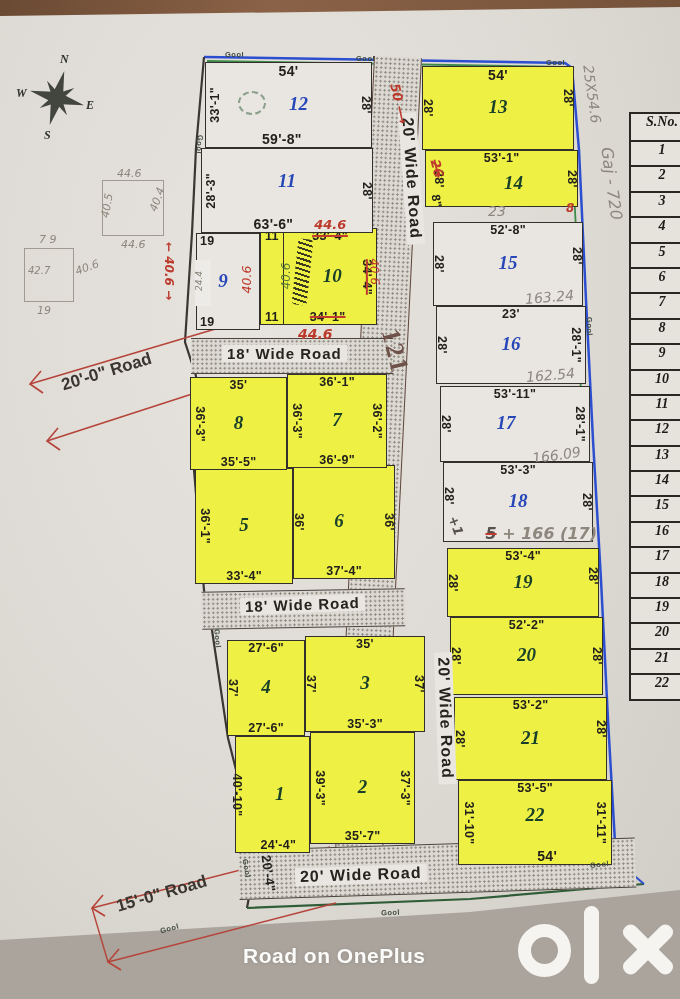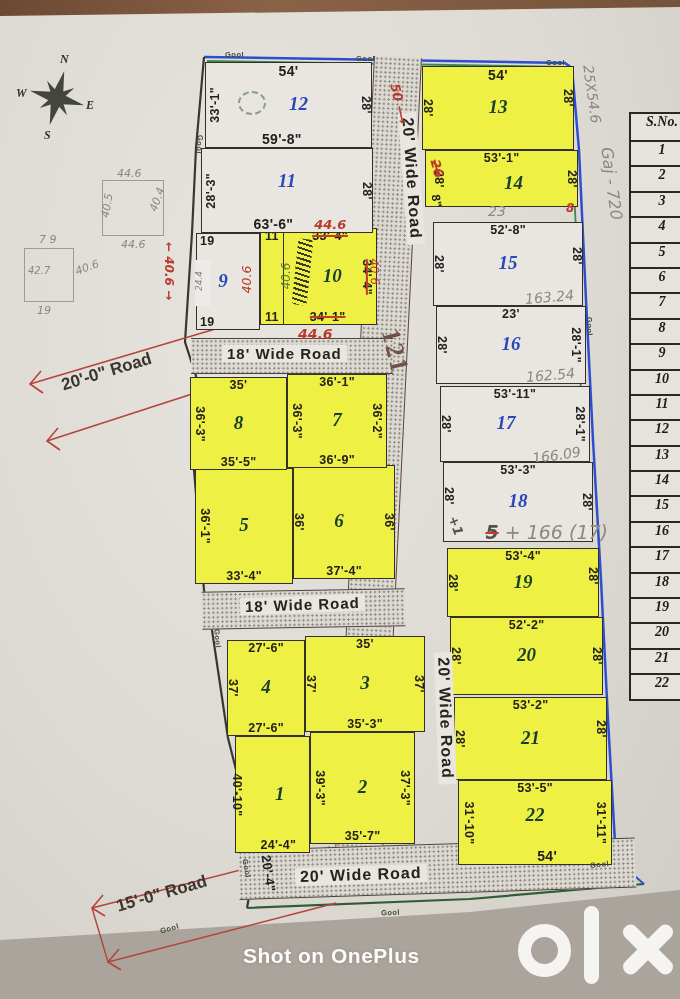--- a/index.html
+++ b/index.html
@@ -228,21 +228,21 @@
     <span class="dim dr">28'-1"</span>
     <span class="num blue" style="left:44%;">17</span>
     <span class="hand" style="right:8px;bottom:-2px;transform:rotate(-8deg);font-size:14px;">166.09</span>
   </div>
   <div class="plot w" style="left:443px;top:462px;width:150px;height:80px;">
     <span class="dim dt">53'-3"</span>
     <span class="dim dl" style="top:42%;">28'</span>
     <span class="hand" style="left:2px;bottom:8px;transform:rotate(70deg);color:#55504a;font-weight:bold;">+1</span>
     <span class="dim dr">28'</span>
     <span class="num blue">18</span>
-    <span class="hand" style="left:28%;bottom:-2px;font-size:19px;">
+    <span class="hand" style="left:28%;bottom:-2px;font-size:16px;font-weight:bold;">
       <b class="strike" style="color:#55504a;">5</b>
       <i>+ 166 (17)</i>
     </span>
   </div>
   <div class="plot y" style="left:447px;top:548px;width:152px;height:69px;">
     <span class="dim dt">53'-4"</span>
     <span class="dim dl">28'</span>
     <span class="dim dr" style="top:40%;">28'</span>
     <span class="num">19</span>
   </div>
@@ -318,21 +318,21 @@
         <div class="trow">16</div>
         <div class="trow">17</div>
         <div class="trow">18</div>
         <div class="trow">19</div>
         <div class="trow">20</div>
         <div class="trow">21</div>
         <div class="trow">22</div>
       </div>
   </div>
 
-  <span class="wm" style="left:243px;top:944px;">Shot on OnePlus</span>
+  <span class="wm" style="left:243px;top:944px;">Road on OnePlus</span>
   <div class="olx" style="left:516px;top:902px;width:150px;height:95px;">
     <div class="olx-o" style="left:2px;top:22px;"></div>
     <div class="olx-bar" style="left:68px;top:4px;"></div>
     <div class="olx-x" style="position:absolute;left:104px;top:22px;width:1px;height:1px;">
       <b style="transform:rotate(45deg);left:-4px;top:18px;"></b>
       <b style="transform:rotate(-45deg);left:-4px;top:18px;"></b>
     </div>
   </div>
 </div>
 

